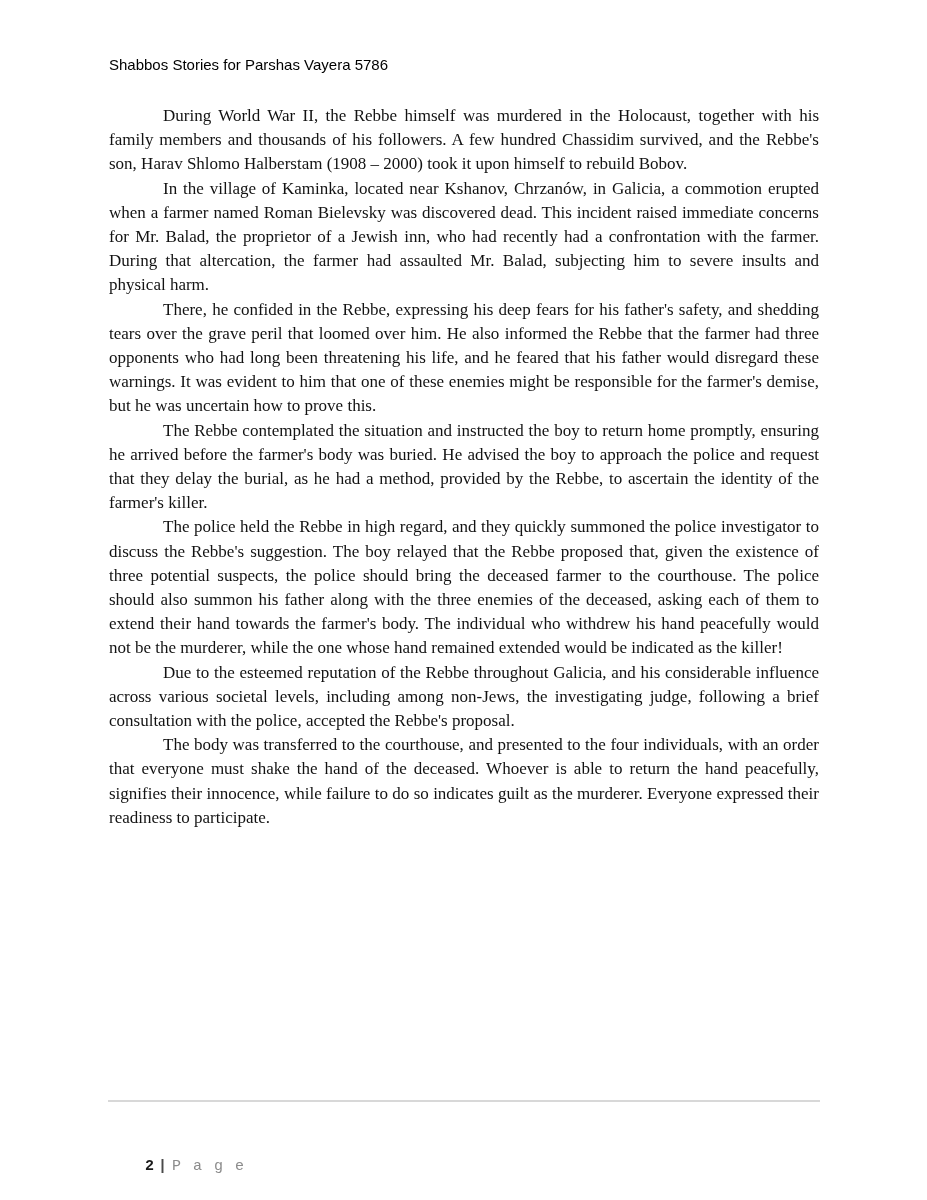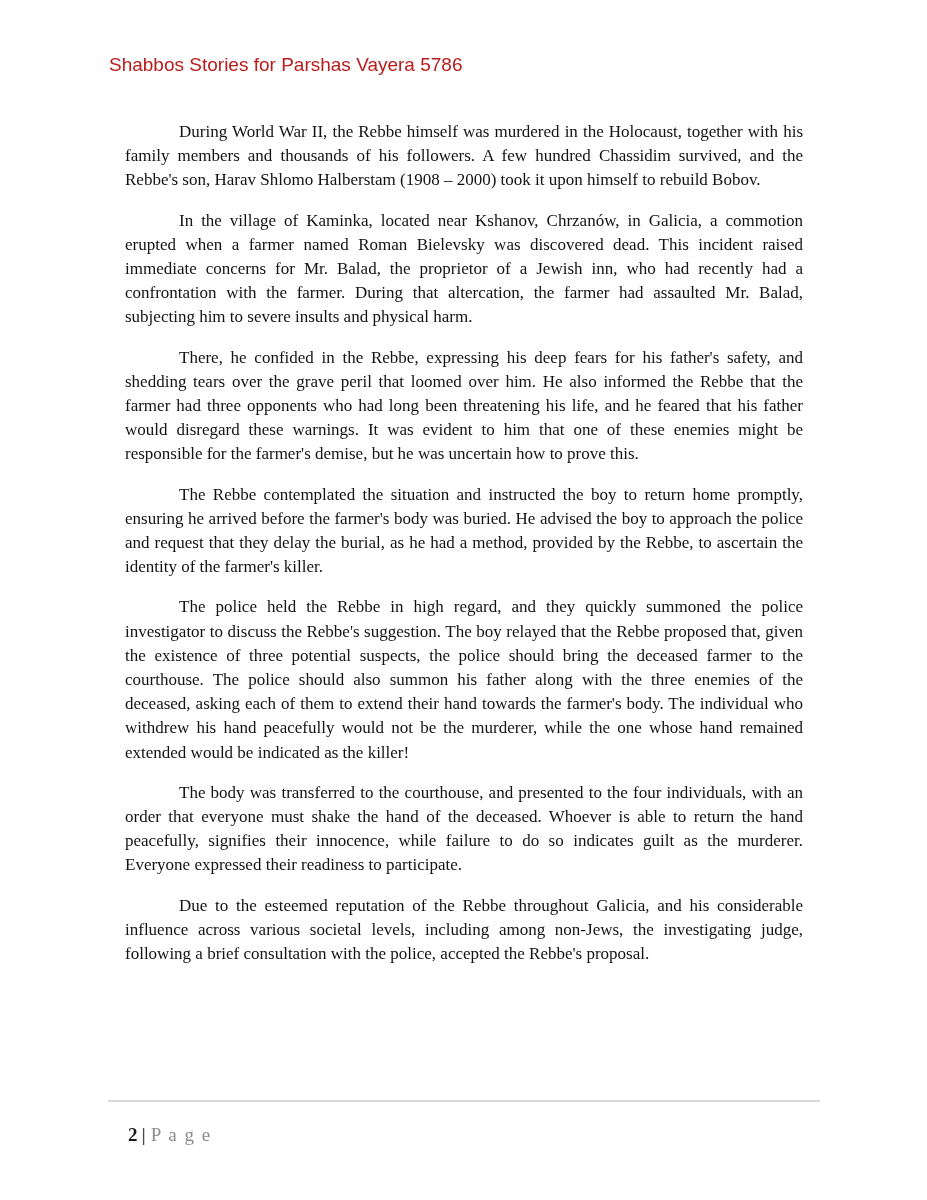--- a/index.html
+++ b/index.html
@@ -13,57 +13,57 @@
     background: #ffffff;
     overflow: hidden;
   }
 
   .doc-header {
     position: absolute;
     top: 55px;
     left: 109px;
     right: 109px;
     font-family: "Liberation Sans", sans-serif;
-    font-size: 19px;
+    font-size: 15px;
     line-height: 19px;
-    color: #b91c1c;
+    color: #000000;
   }
 
   .doc-body {
     position: absolute;
     top: 104px;
     left: 109px;
     width: 710px;
     font-family: "Liberation Serif", serif;
     font-size: 17px;
     line-height: 24.2px;
     color: #121212;
   }
 
   .doc-body p {
     text-align: justify;
     text-indent: 54px;
-    margin: 16px;
+    margin: 0;
   }
 
   .footer-divider {
     position: absolute;
     left: 108px;
     top: 1100px;
     width: 712px;
     height: 2px;
     background: #d8d8d8;
   }
 
   .doc-footer {
     position: absolute;
-    top: 1106px;
+    top: 1138px;
     left: 109px;
-    font-family: Liberation Serif, serif;
-    font-size: 19px;
+    font-family: Liberation Mono, monospace;
+    font-size: 15px;
     line-height: 19px;
     white-space: pre;
   }
 
   .footer-number {
     font-weight: bold;
     color: #1a1a1a;
   }
 
   .footer-separator {
@@ -83,22 +83,22 @@
 <div class="page">
 
   <div class="doc-header">Shabbos Stories for Parshas Vayera 5786</div>
 
   <div class="doc-body">
     <p>During World War II, the Rebbe himself was murdered in the Holocaust, together with his family members and thousands of his followers. A few hundred Chassidim survived, and the Rebbe's son, Harav Shlomo Halberstam (1908 – 2000) took it upon himself to rebuild Bobov.</p>
     <p>In the village of Kaminka, located near Kshanov, Chrzanów, in Galicia, a commotion erupted when a farmer named Roman Bielevsky was discovered dead. This incident raised immediate concerns for Mr. Balad, the proprietor of a Jewish inn, who had recently had a confrontation with the farmer. During that altercation, the farmer had assaulted Mr. Balad, subjecting him to severe insults and physical harm.</p>
     <p>There, he confided in the Rebbe, expressing his deep fears for his father's safety, and shedding tears over the grave peril that loomed over him. He also informed the Rebbe that the farmer had three opponents who had long been threatening his life, and he feared that his father would disregard these warnings. It was evident to him that one of these enemies might be responsible for the farmer's demise, but he was uncertain how to prove this.</p>
     <p>The Rebbe contemplated the situation and instructed the boy to return home promptly, ensuring he arrived before the farmer's body was buried. He advised the boy to approach the police and request that they delay the burial, as he had a method, provided by the Rebbe, to ascertain the identity of the farmer's killer.</p>
     <p>The police held the Rebbe in high regard, and they quickly summoned the police investigator to discuss the Rebbe's suggestion. The boy relayed that the Rebbe proposed that, given the existence of three potential suspects, the police should bring the deceased farmer to the courthouse. The police should also summon his father along with the three enemies of the deceased, asking each of them to extend their hand towards the farmer's body. The individual who withdrew his hand peacefully would not be the murderer, while the one whose hand remained extended would be indicated as the killer!</p>
+    <p>Due to the esteemed reputation of the Rebbe throughout Galicia, and his considerable influence across various societal levels, including among non-Jews, the investigating judge, following a brief consultation with the police, accepted the Rebbe's proposal.</p>
     <p>The body was transferred to the courthouse, and presented to the four individuals, with an order that everyone must shake the hand of the deceased. Whoever is able to return the hand peacefully, signifies their innocence, while failure to do so indicates guilt as the murderer. Everyone expressed their readiness to participate.</p>
-    <p>Due to the esteemed reputation of the Rebbe throughout Galicia, and his considerable influence across various societal levels, including among non-Jews, the investigating judge, following a brief consultation with the police, accepted the Rebbe's proposal.</p>
   </div>
 
   <div class="footer-divider"></div>
 
   <div class="doc-footer">
     <span class="footer-number">2</span><span class="footer-separator">|</span><span class="footer-label">P a g e</span>
   </div>
 
 </div>
 

